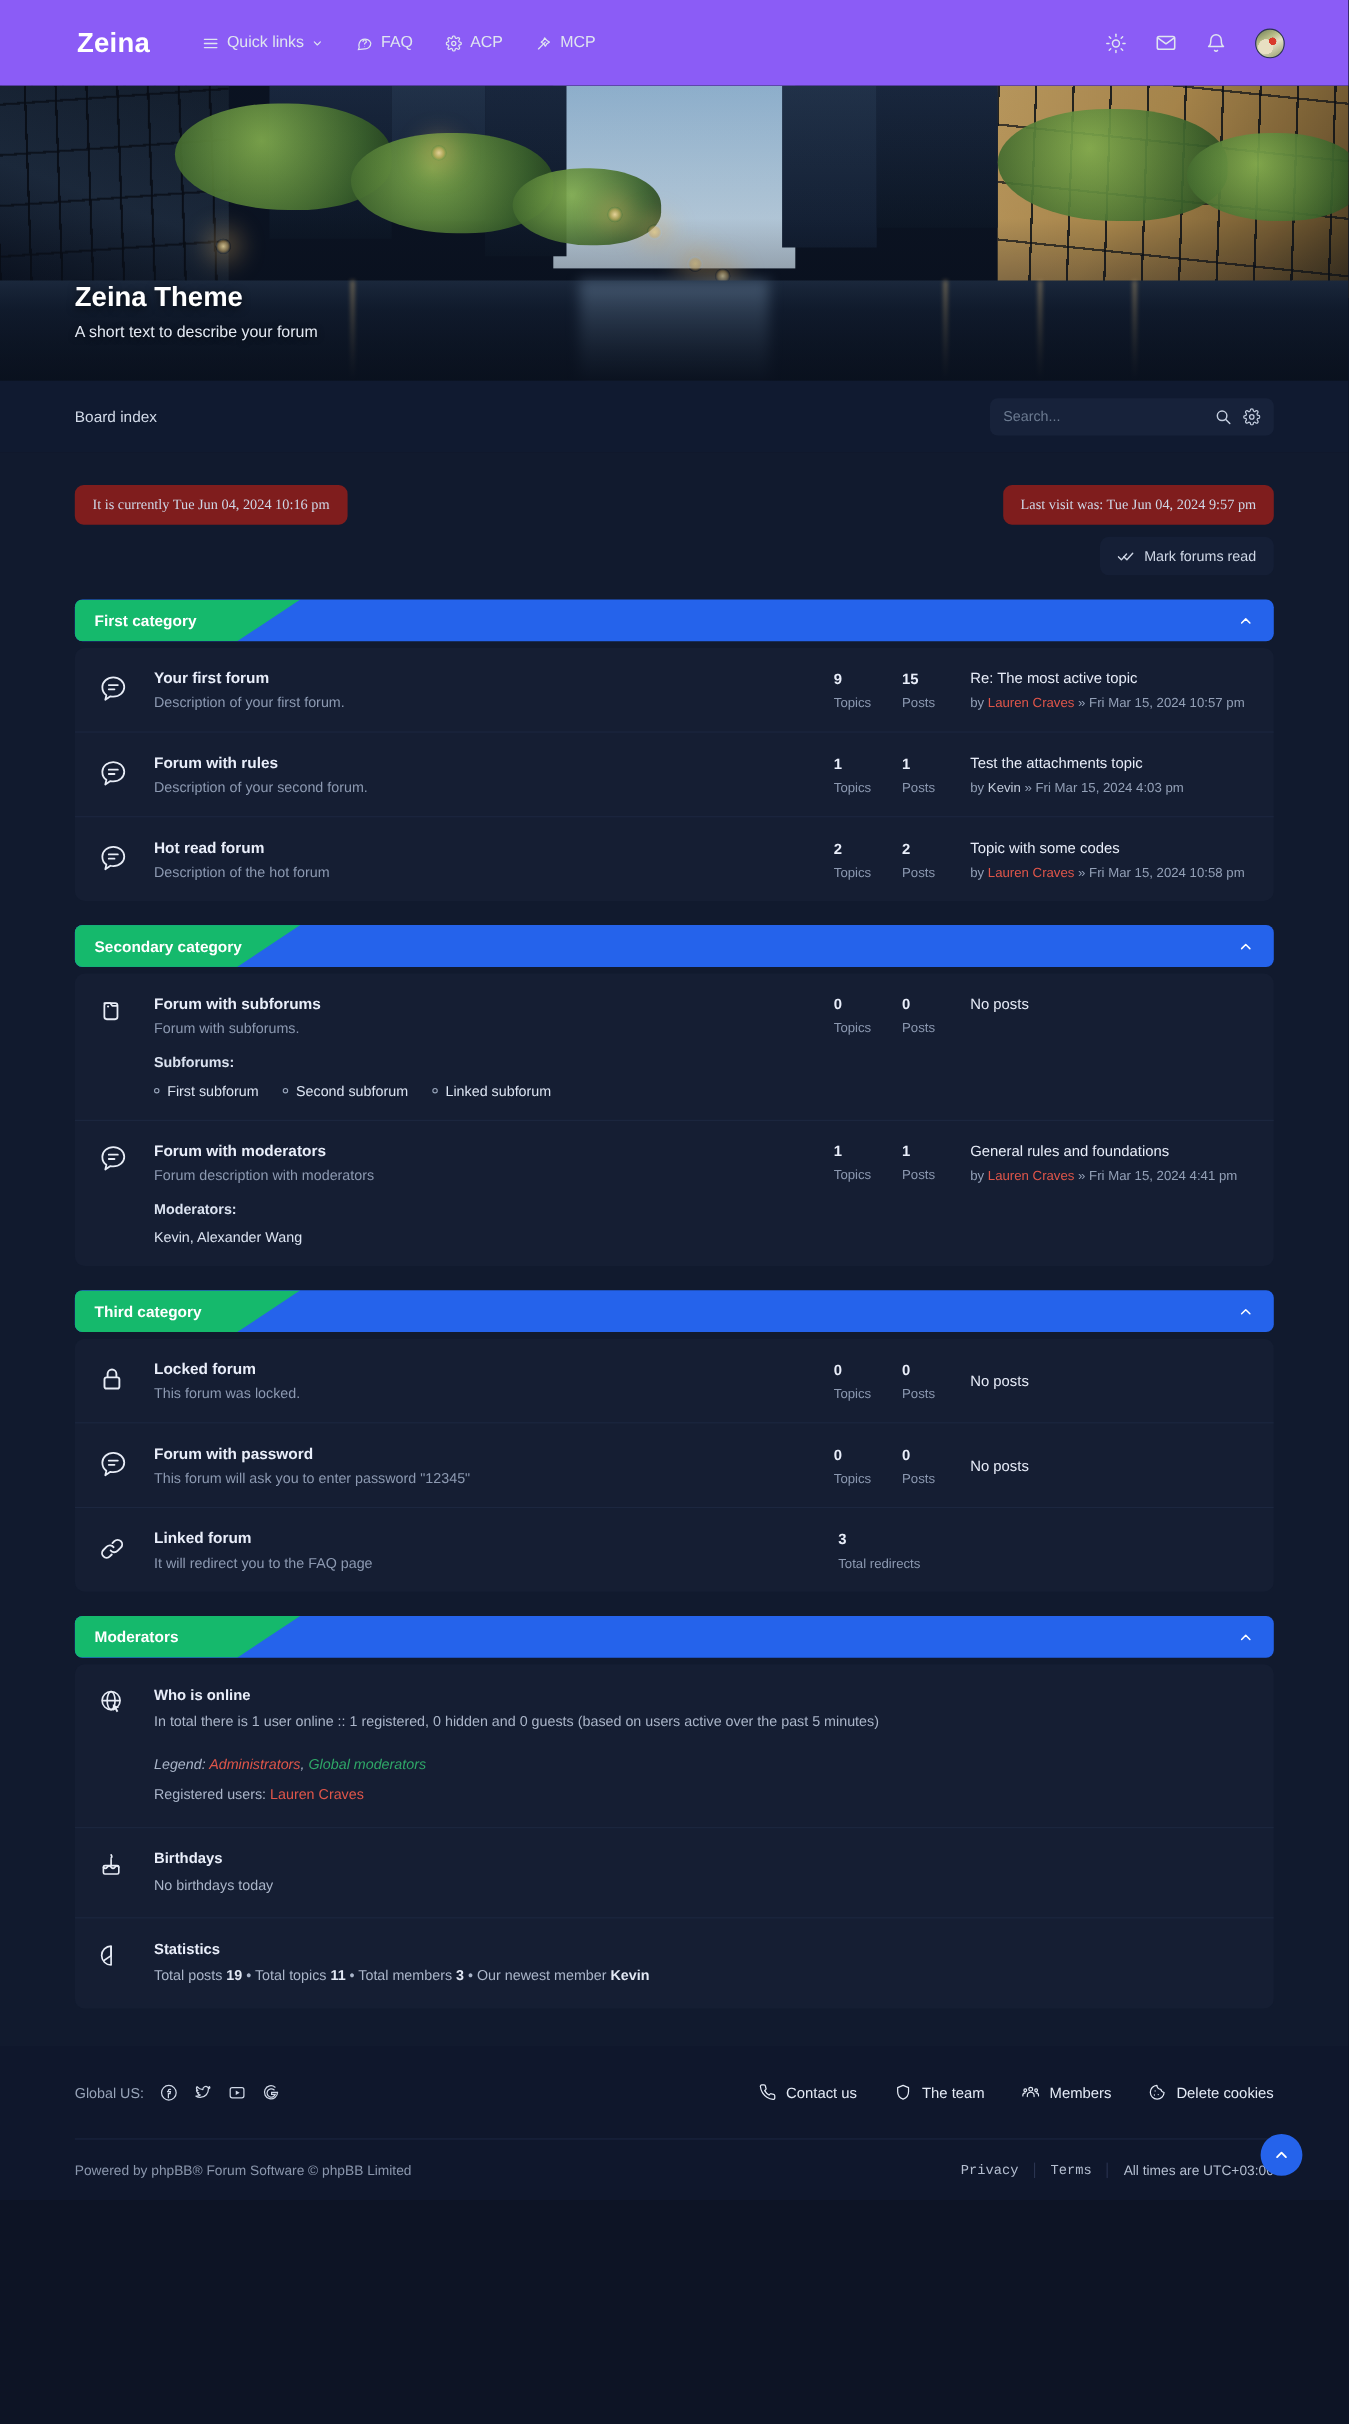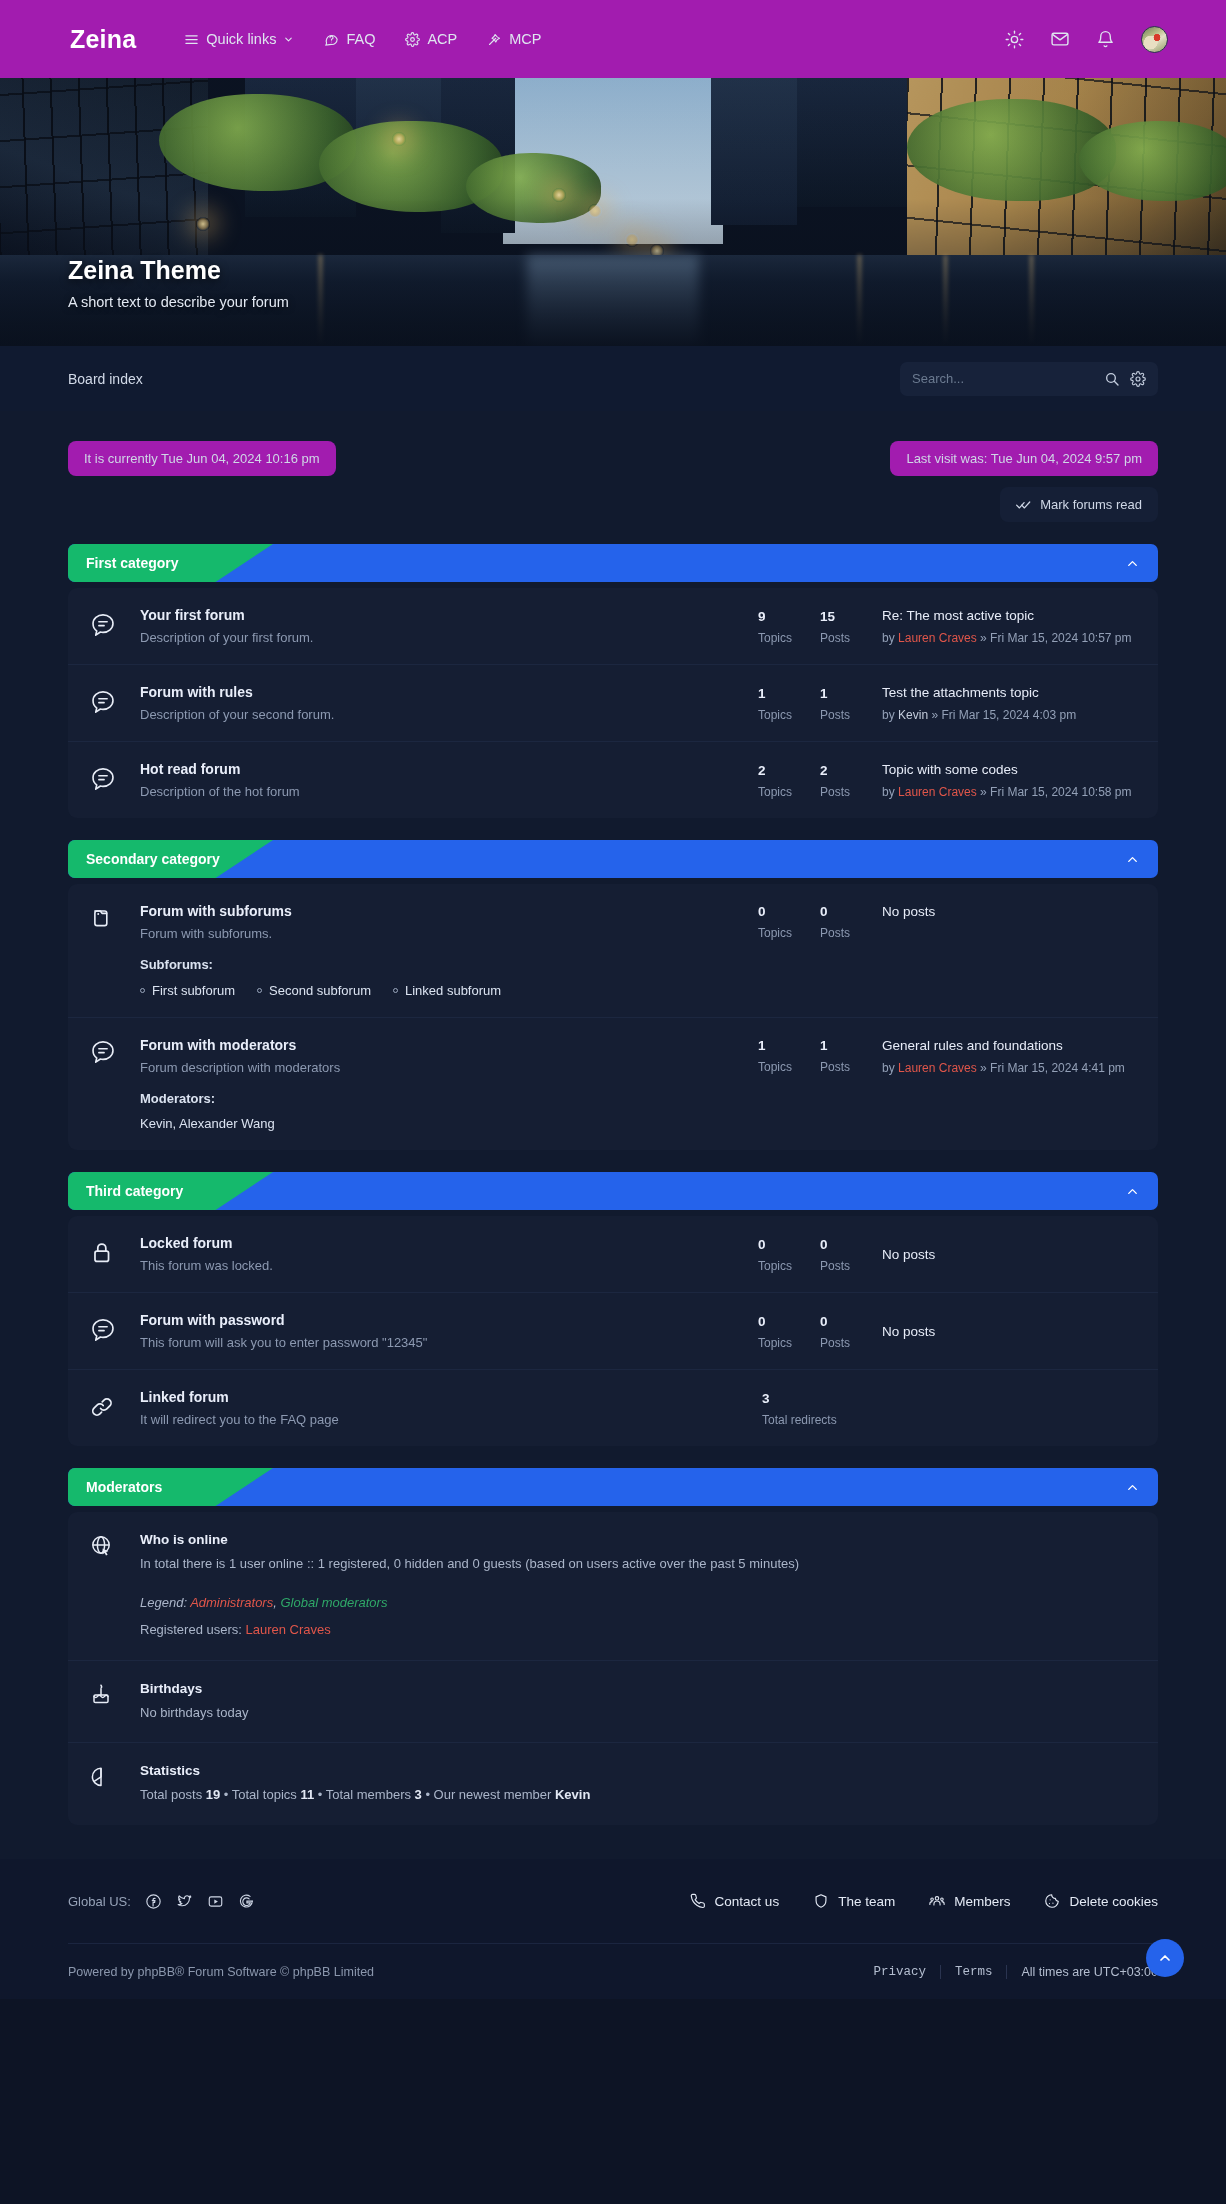--- a/index.html
+++ b/index.html
@@ -8,21 +8,21 @@
     background: #0d1425;
     font-family: "Liberation Sans", sans-serif;
     color: #c8d0e0;
     -webkit-font-smoothing: antialiased;
   }
   body { overflow-x: hidden; }
 
   
   .topbar {
     height: 78px;
-    background: #a21caf;
+    background: #8b5cf6;
     display: flex;
     align-items: center;
     padding: 0 32px;
   }
   .brand {
     font-size: 25px;
     font-weight: bold;
     color: #ffffff;
     letter-spacing: .2px;
     margin-right: 48px;
@@ -135,22 +135,22 @@
     color: #cdd6e6; font-size: 13px; font-family: inherit;
   }
   .searchbox input::placeholder { color: #6b7а90; color:#6b7a90; }
 
   
   .wrap { padding: 0 68px; background: #111a2e; }
   .page { padding-top: 30px; padding-bottom: 34px; }
 
   .inforow { display: flex; align-items: center; }
   .pill {
-    background: #a21caf; border-radius: 8px;
-    padding: 10px 16px; font-size: 13px; color: #cfd7e6;
+    background: #7f1d1d; border-radius: 8px;
+    padding: 10px 16px; font-size: 13px; color: #cfd7e6; font-family: Liberation Serif, serif;
   }
   .pill.right { margin-left: auto; }
   .markrow { display: flex; justify-content: flex-end; margin-top: 11px; }
   .markbtn {
     background: #151f36; border-radius: 8px; padding: 10px 16px;
     font-size: 13px; color: #cfd7e6; display: flex; align-items: center; gap: 9px;
     cursor: pointer;
   }
 
   

